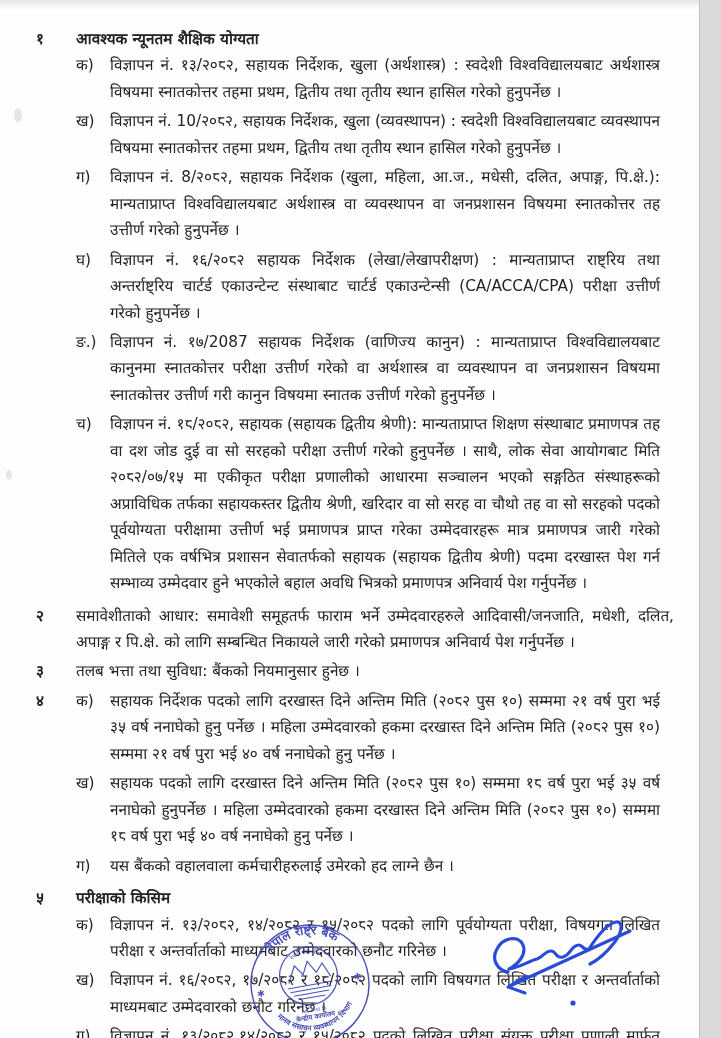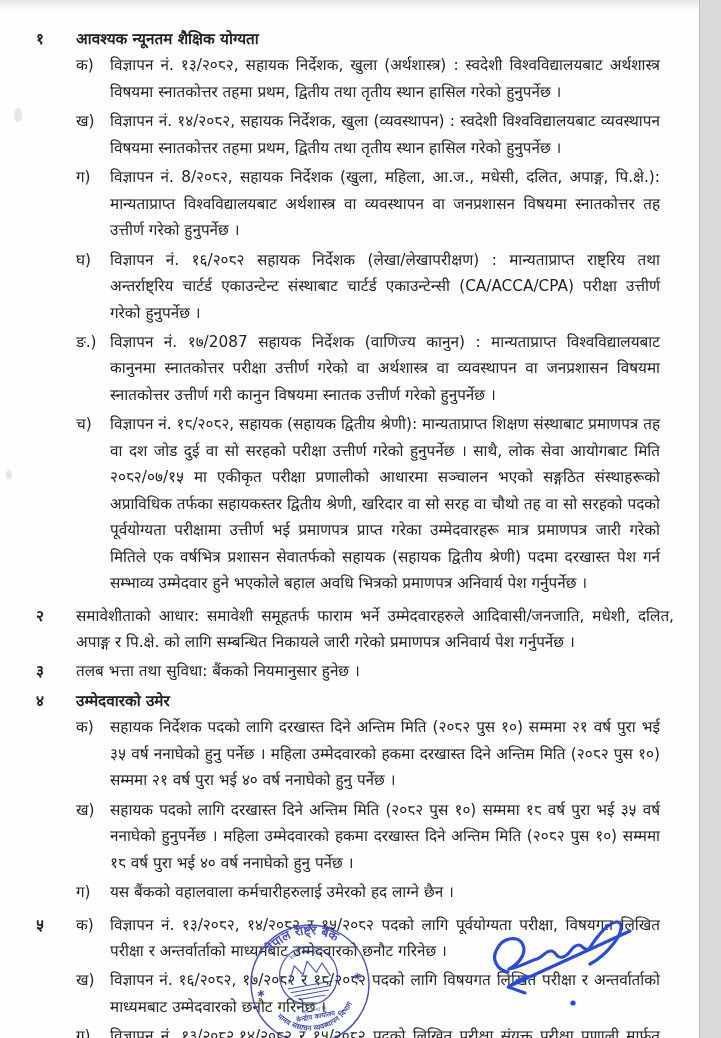--- a/index.html
+++ b/index.html
@@ -57,21 +57,21 @@
         <div class="section-row">
           <div class="sec-num">१</div>
           <div class="sec-body">
             <div class="sec-heading">आवश्यक न्यूनतम शैक्षिक योग्यता</div>
             <div class="item-row">
               <div class="item-label">क)</div>
               <div class="item-text"><span class="b">विज्ञापन नं. १३/२०८२, सहायक निर्देशक, खुला (अर्थशास्त्र)</span><span> : स्वदेशी विश्वविद्यालयबाट अर्थशास्त्र विषयमा स्नातकोत्तर तहमा प्रथम, द्वितीय तथा तृतीय स्थान हासिल गरेको हुनुपर्नेछ ।</span></div>
             </div>
             <div class="item-row">
               <div class="item-label">ख)</div>
-              <div class="item-text"><span class="b">विज्ञापन नं. १४/२०८२, सहायक निर्देशक, खुला (व्यवस्थापन)</span><span> : स्वदेशी विश्वविद्यालयबाट व्यवस्थापन विषयमा स्नातकोत्तर तहमा प्रथम, द्वितीय तथा तृतीय स्थान हासिल गरेको हुनुपर्नेछ ।</span></div>
+              <div class="item-text"><span class="b">विज्ञापन नं. 10/२०८२, सहायक निर्देशक, खुला (व्यवस्थापन)</span><span> : स्वदेशी विश्वविद्यालयबाट व्यवस्थापन विषयमा स्नातकोत्तर तहमा प्रथम, द्वितीय तथा तृतीय स्थान हासिल गरेको हुनुपर्नेछ ।</span></div>
             </div>
             <div class="item-row">
               <div class="item-label">ग)</div>
               <div class="item-text"><span class="b">विज्ञापन नं. 8/२०८२, सहायक निर्देशक (खुला, महिला, आ.ज., मधेसी, दलित, अपाङ्ग, पि.क्षे.):</span><span> मान्यताप्राप्त विश्वविद्यालयबाट अर्थशास्त्र वा व्यवस्थापन वा जनप्रशासन विषयमा स्नातकोत्तर तह उत्तीर्ण गरेको हुनुपर्नेछ ।</span></div>
             </div>
             <div class="item-row">
               <div class="item-label">घ)</div>
               <div class="item-text"><span class="b">विज्ञापन नं. १६/२०८२ सहायक निर्देशक (लेखा/लेखापरीक्षण)</span><span> : मान्यताप्राप्त राष्ट्रिय तथा अन्तर्राष्ट्रिय चार्टर्ड एकाउन्टेन्ट संस्थाबाट चार्टर्ड एकाउन्टेन्सी (CA/ACCA/CPA) परीक्षा उत्तीर्ण गरेको हुनुपर्नेछ ।</span></div>
             </div>
             <div class="item-row">
@@ -92,38 +92,38 @@
         </div>
         <div class="section-row">
           <div class="sec-num">३</div>
           <div class="sec-body">
             <div class="lead"><span class="b">तलब भत्ता तथा सुविधा:</span><span> बैंकको नियमानुसार हुनेछ ।</span></div>
           </div>
         </div>
         <div class="section-row">
           <div class="sec-num">४</div>
           <div class="sec-body">
-            <div class="sec-heading">उम्मेदवारको उमेर</div>
             <div class="item-row">
               <div class="item-label">क)</div>
               <div class="item-text"><span class="b"></span><span>सहायक निर्देशक पदको लागि दरखास्त दिने अन्तिम मिति (२०८२ पुस १०) सम्ममा २१ वर्ष पुरा भई ३५ वर्ष ननाघेको हुनु पर्नेछ । महिला उम्मेदवारको हकमा दरखास्त दिने अन्तिम मिति (२०८२ पुस १०) सम्ममा २१ वर्ष पुरा भई ४० वर्ष ननाघेको हुनु पर्नेछ ।</span></div>
             </div>
             <div class="item-row">
               <div class="item-label">ख)</div>
               <div class="item-text"><span class="b"></span><span>सहायक पदको लागि दरखास्त दिने अन्तिम मिति (२०८२ पुस १०) सम्ममा १८ वर्ष पुरा भई ३५ वर्ष ननाघेको हुनुपर्नेछ । महिला उम्मेदवारको हकमा दरखास्त दिने अन्तिम मिति (२०८२ पुस १०) सम्ममा १८ वर्ष पुरा भई ४० वर्ष ननाघेको हुनु पर्नेछ ।</span></div>
             </div>
             <div class="item-row">
               <div class="item-label">ग)</div>
               <div class="item-text"><span class="b"></span><span>यस बैंकको वहालवाला कर्मचारीहरुलाई उमेरको हद लाग्ने छैन ।</span></div>
             </div>
           </div>
         </div>
         <div class="section-row">
           <div class="sec-num">५</div>
           <div class="sec-body">
+            <div class="sec-heading">परीक्षाको किसिम</div>
             <div class="item-row">
               <div class="item-label">क)</div>
               <div class="item-text"><span class="b"></span><span>विज्ञापन नं. १३/२०८२, १४/२०८२ र १५/२०८२  पदको लागि पूर्वयोग्यता परीक्षा, विषयगत लिखित परीक्षा र अन्तर्वार्ताको माध्यमबाट उम्मेदवारको छनौट गरिनेछ ।</span></div>
             </div>
             <div class="item-row">
               <div class="item-label">ख)</div>
               <div class="item-text"><span class="b"></span><span>विज्ञापन नं. १६/२०८२, १७/२०८२ र १८/२०८२ पदको लागि विषयगत लिखित परीक्षा र अन्तर्वार्ताको माध्यमबाट उम्मेदवारको छनौट गरिनेछ ।</span></div>
             </div>
             <div class="item-row">
               <div class="item-label">ग)</div>

